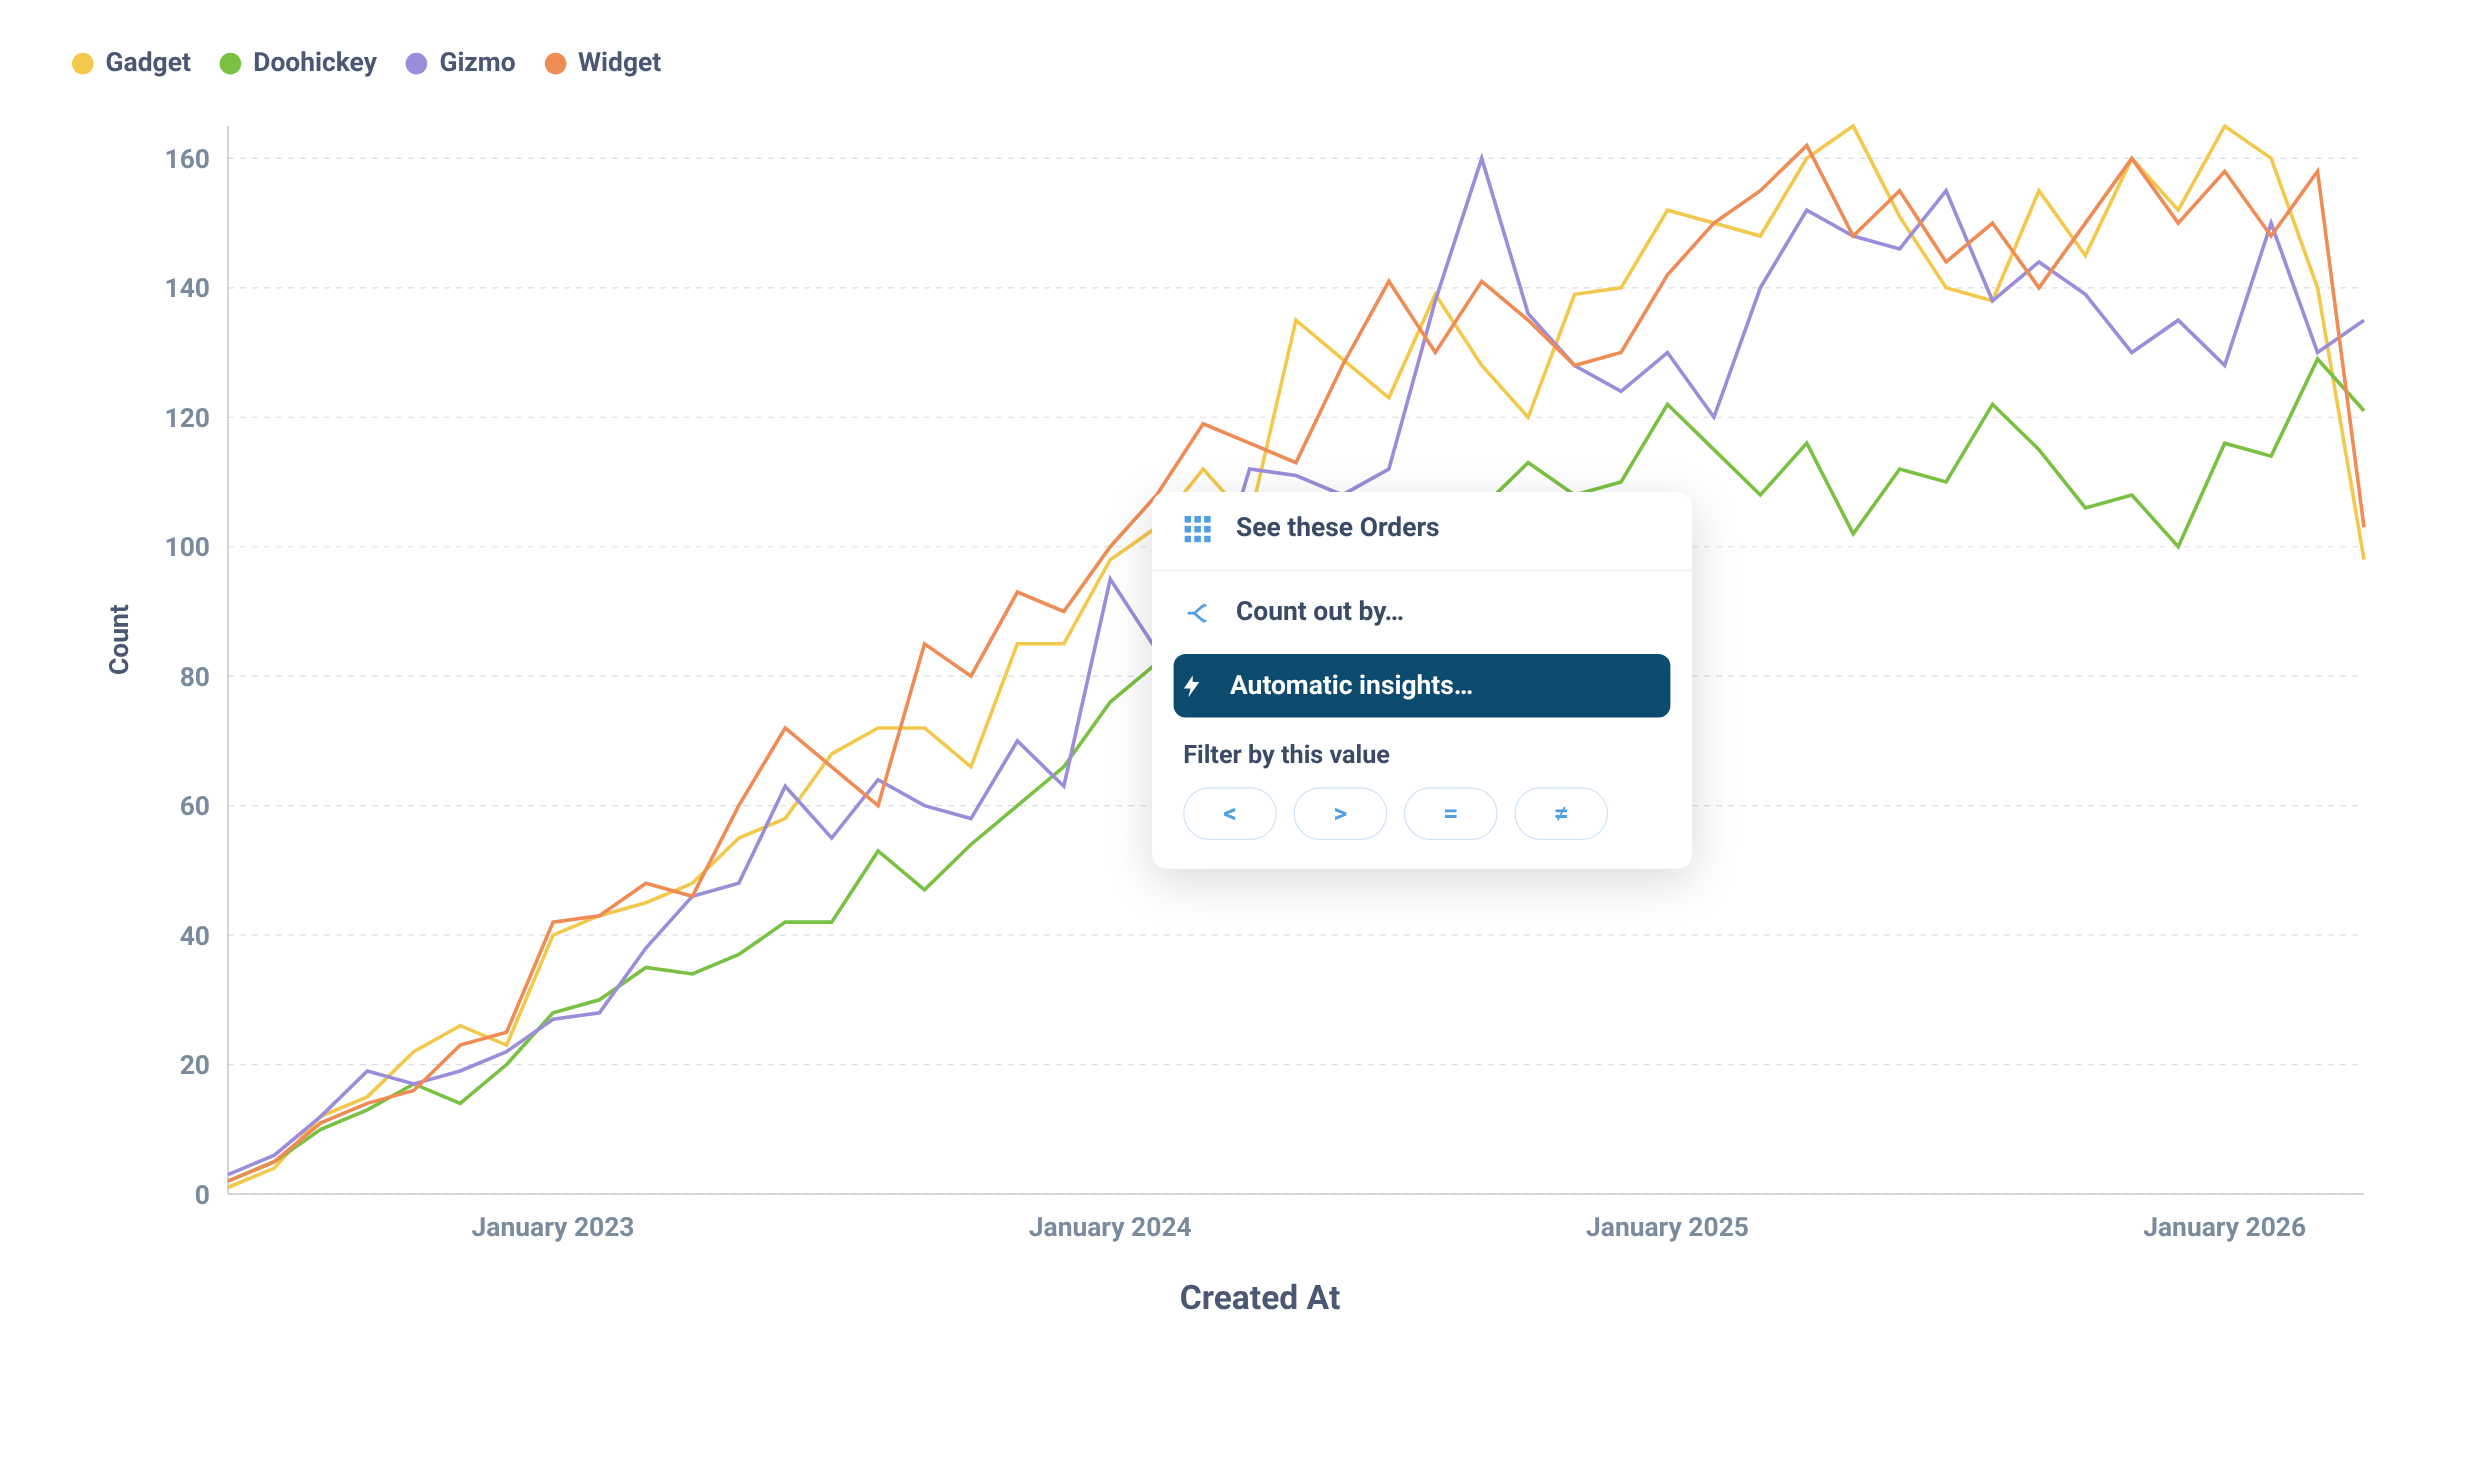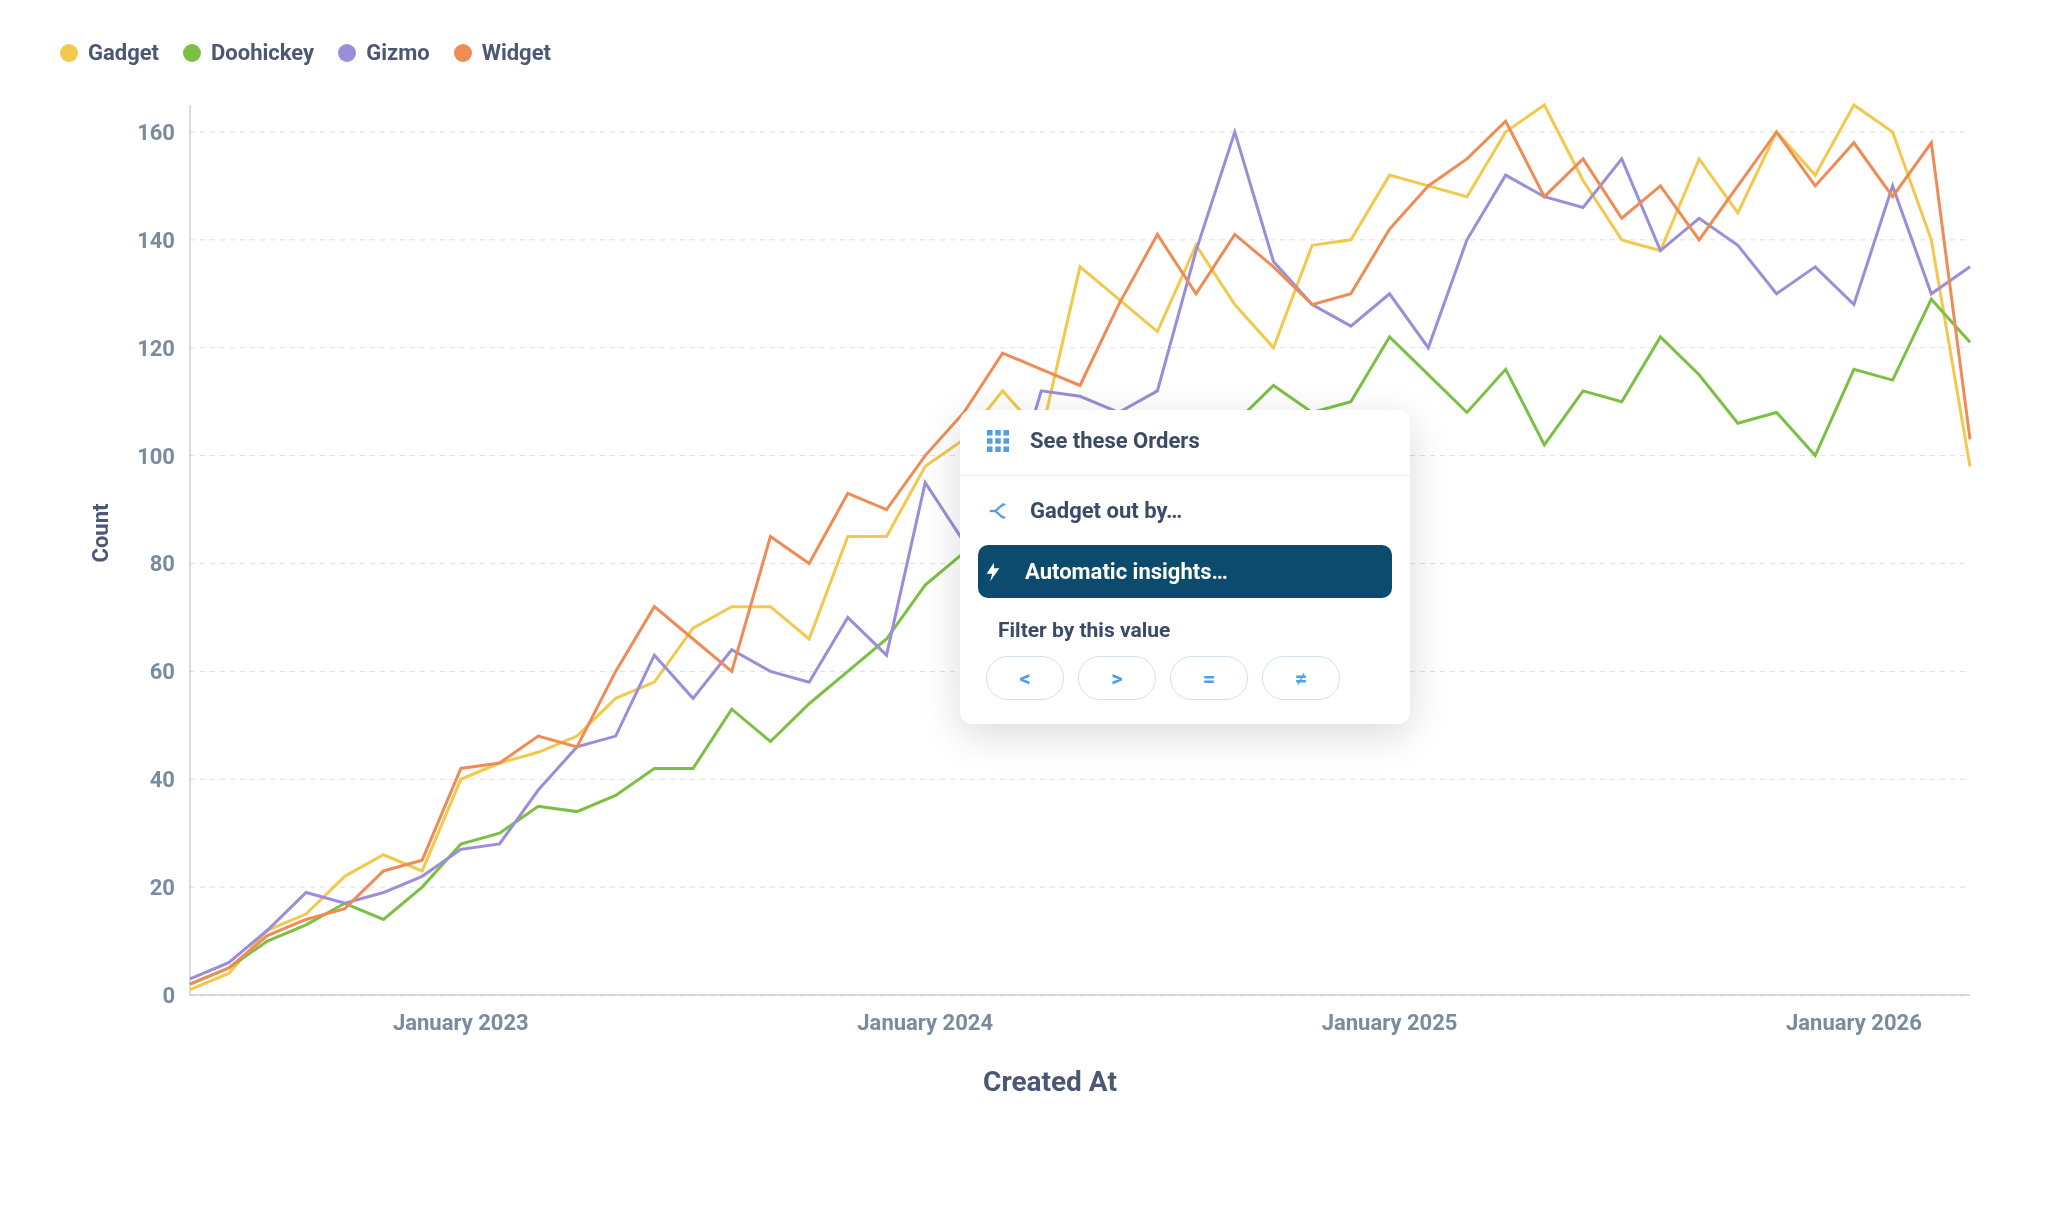--- a/index.html
+++ b/index.html
@@ -101,21 +101,21 @@
     width: 24px;
     height: 24px;
     display: flex;
     align-items: center;
     justify-content: center;
   }
   .popover .icon svg { width: 22px; height: 22px; }
   .icon-blue { fill: #509ee3; color:#509ee3; }
   .icon-white { fill: #fff; color:#fff;}
   .filter-label {
-    padding: 6px 26px 14px 38px;
+    padding: 6px 26px 14px 26px;
     font-size: 21px;
     font-weight: 700;
     color: #3b4b66;
   }
   .filter-ops {
     display: flex;
     gap: 14px;
     padding: 0 26px;
   }
   .op-btn {
@@ -213,21 +213,21 @@
     <div class="popover-item">
       <span class="icon icon-blue">
         <svg viewBox="0 0 24 24" fill="none" stroke="currentColor" stroke-width="2.5">
             <path d="M3 12h6"></path>
             <path d="M9 12l8 -7"></path>
             <path d="M9 12l8 7"></path>
             <polygon points="17,3 21,5 17,7" fill="currentColor" stroke="none"></polygon>
             <polygon points="17,17 21,19 17,21" fill="currentColor" stroke="none"></polygon>
           </svg>
       </span>
-      <span>Gadget out by…</span>
+      <span>Count out by…</span>
     </div>
     <div class="popover-item highlight">
       <span class="icon icon-white">
         <svg viewBox="0 0 24 24">
             <path d="M13 2 L5 14 H11 L9 22 L19 8 H13 Z"></path>
           </svg>
       </span>
       <span>Automatic insights…</span>
     </div>
     <div class="filter-label">Filter by this value</div>

